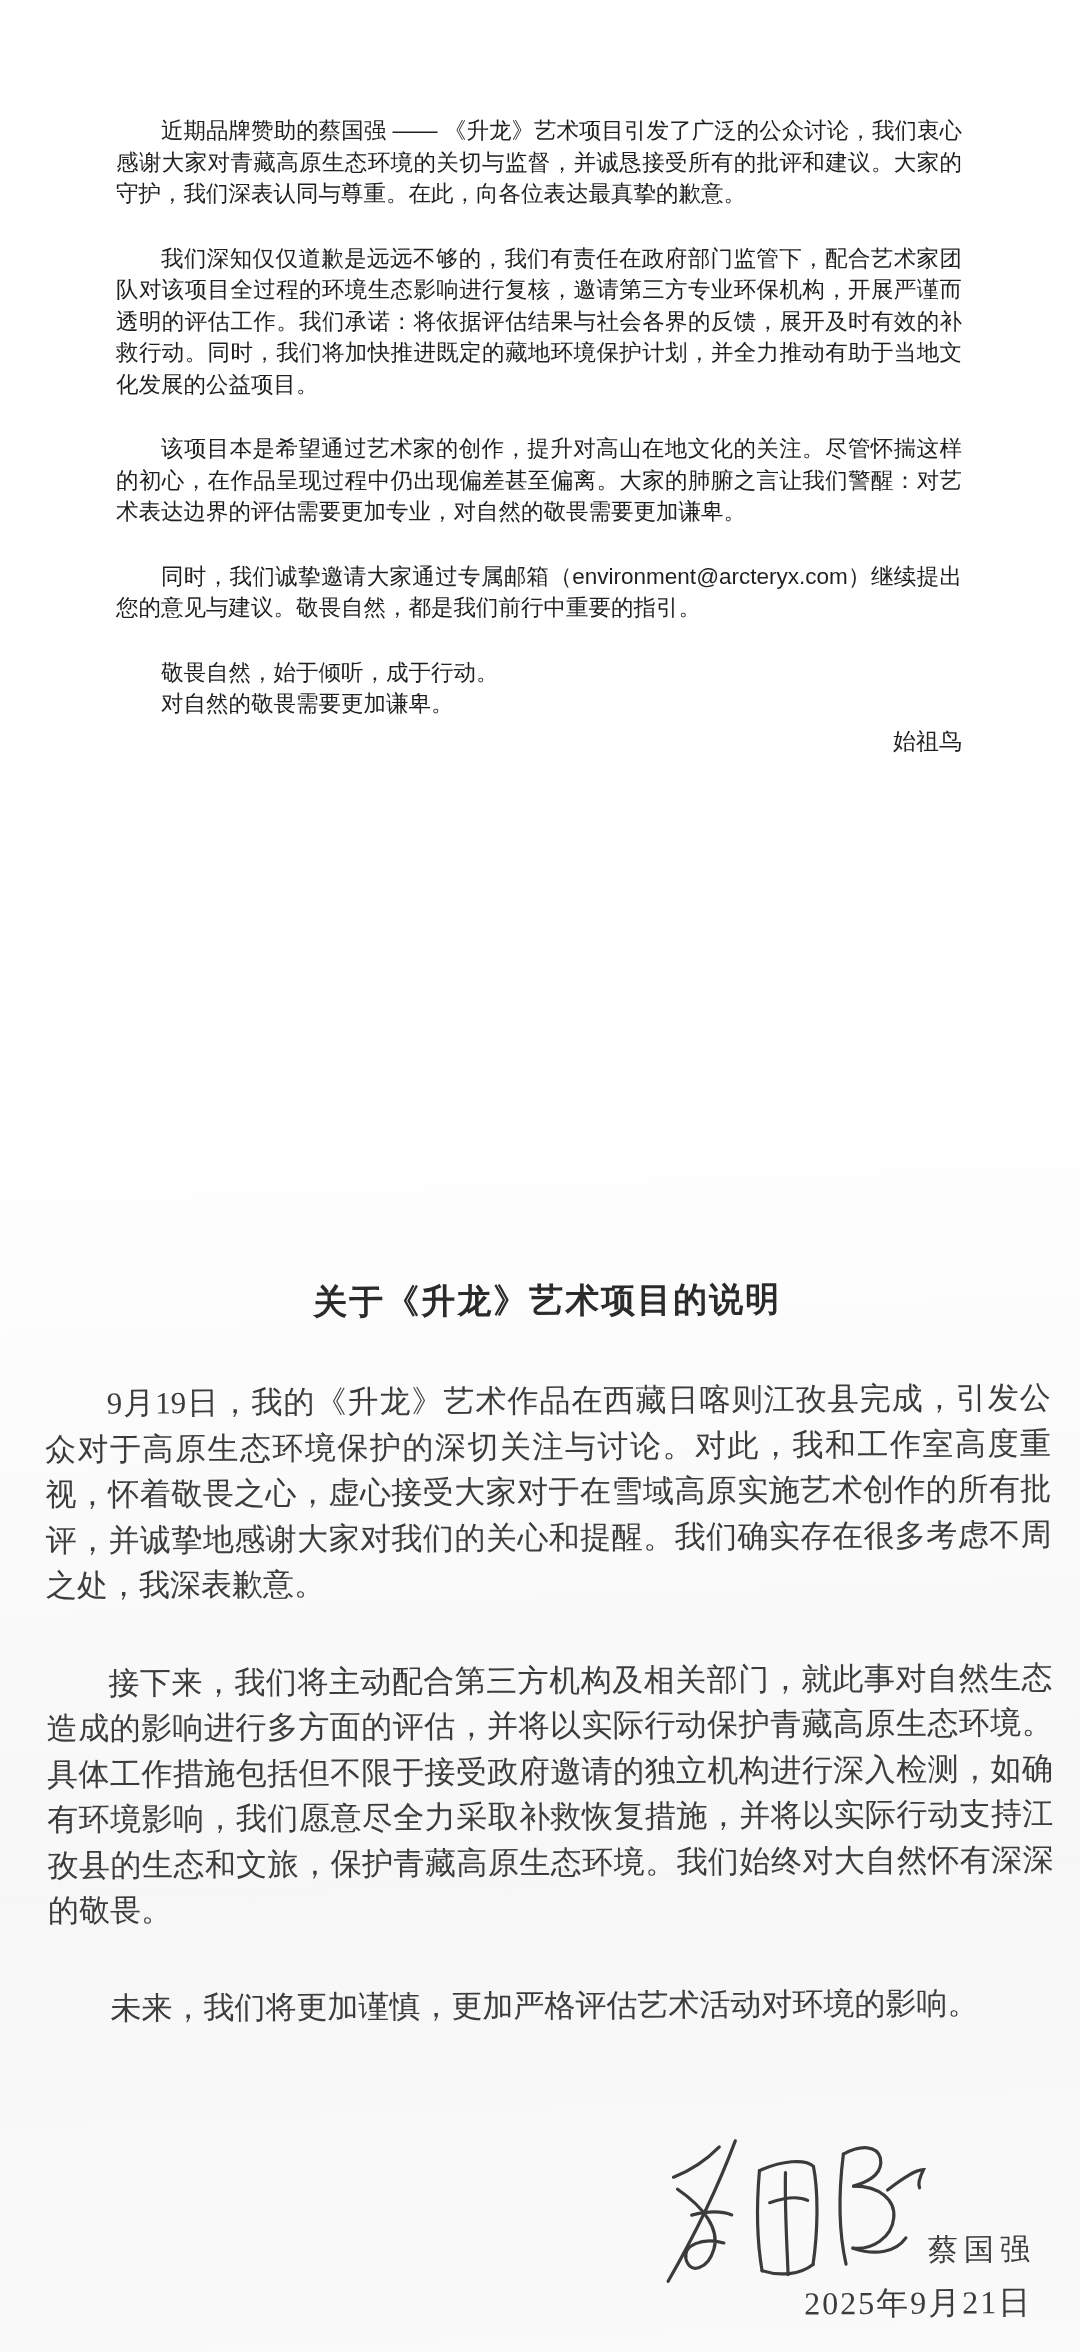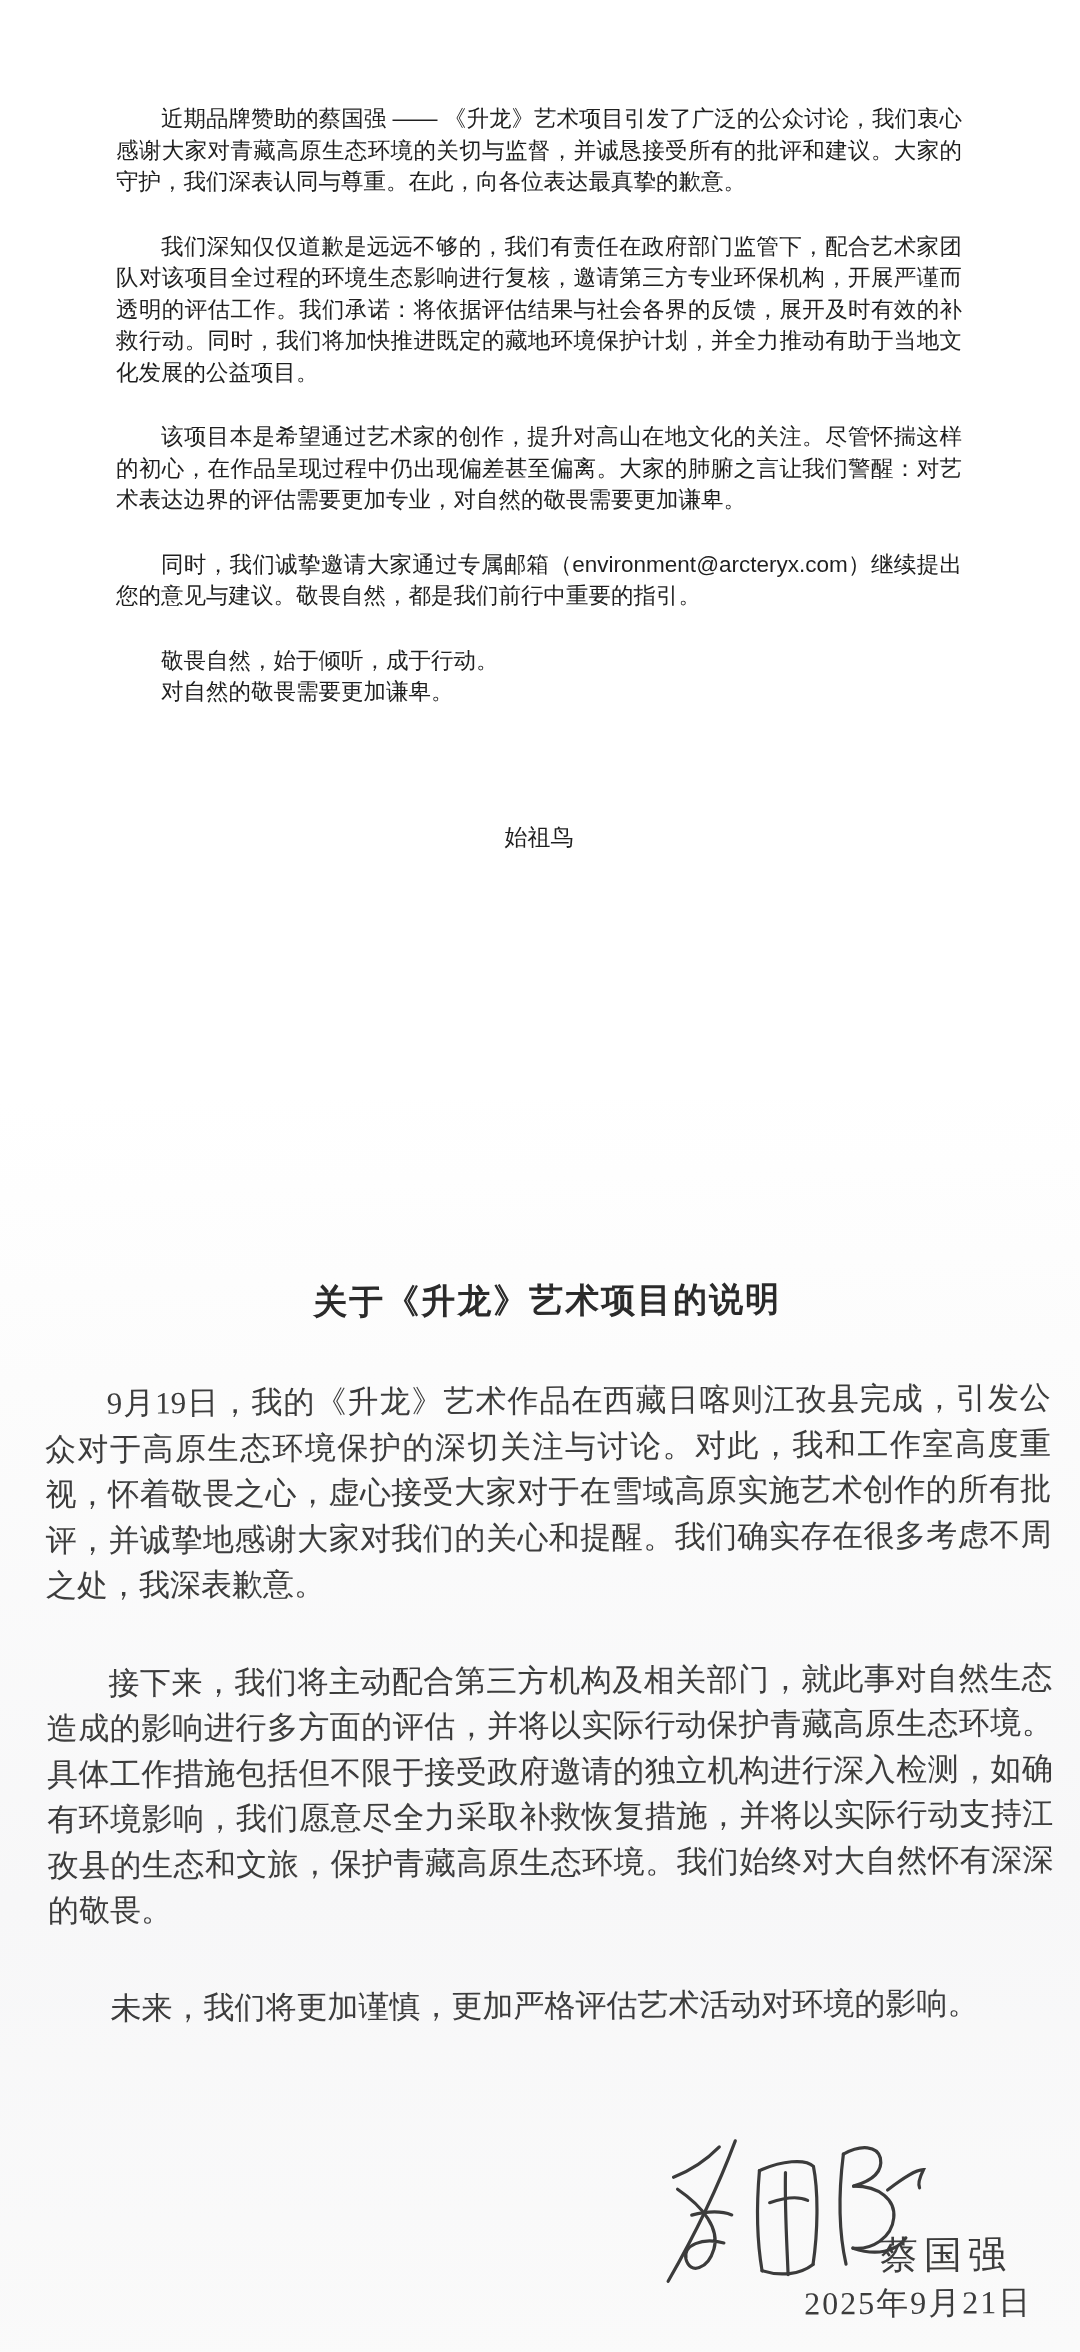--- a/index.html
+++ b/index.html
@@ -18,29 +18,28 @@
     position: absolute;
     top: 0; left: 0; right: 0;
     padding: 103px 118px 0 116px;
     color: #1f1f1f;
     font-size: 22.5px;
     line-height: 31.5px;
     text-align: justify;
     font-family: "Liberation Sans", "DejaVu Sans", sans-serif;
   }
   .doc1 p {
-    margin: 0 0 33px 0;
+    margin: 12px 0 33px 0;
     text-indent: 2em;
   }
   .doc1 .closing-line {
     text-indent: 2em;
   }
   .sig1 {
-    margin-top: 108px;
-    text-align: center;
+    text-align: right;
     font-size: 23px;
     line-height: 42px;
     color: #1f1f1f;
   }
 
   
   .doc2 {
     position: absolute;
     top: 1100px; left: 0; right: 0; bottom: 0;
     background: linear-gradient(178deg, #ffffff 0%, #fcfcfc 22%, #f7f7f8 62%, #fafafa 100%);
@@ -77,22 +76,22 @@
   .sig2 .scribble {
     position: absolute;
     top: 0;
     right: 128px;
     width: 280px;
     height: 190px;
   }
   .sig2 .sig-name {
     position: absolute;
     top: 100px;
-    right: 44px;
-    font-size: 38px;
+    right: 20px;
+    font-size: 30px;
     letter-spacing: 6px;
     color: #3c3c3c;
   }
   .sig2 .sig-date {
     position: absolute;
     top: 152px;
     right: 24px;
     font-size: 32px;
     letter-spacing: 2px;
     color: #3c3c3c;

